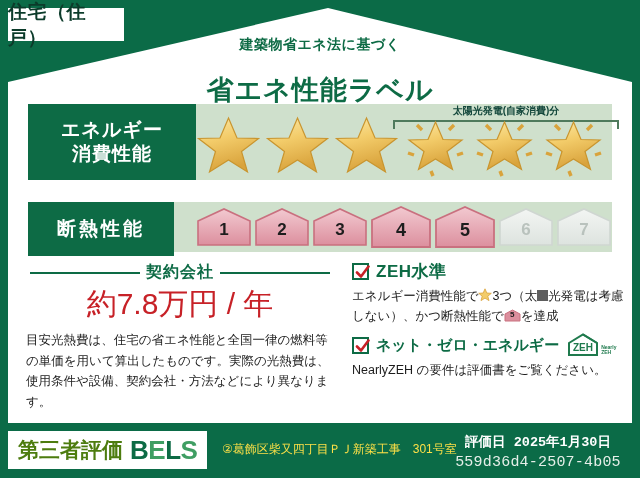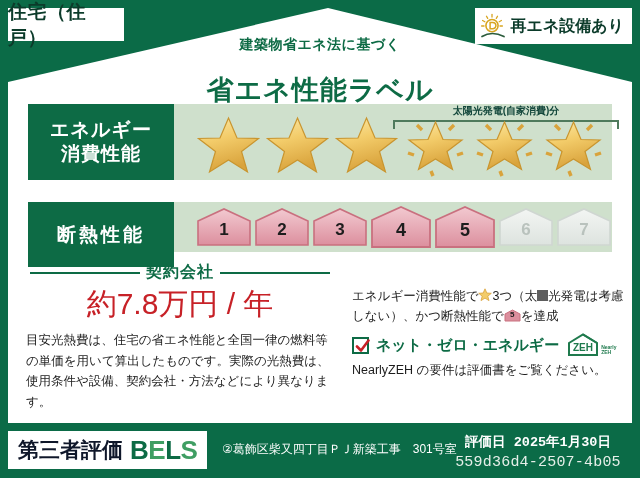--- a/index.html
+++ b/index.html
@@ -38,35 +38,35 @@
   .hdr .sub{font-size:14px;font-weight:bold;color:#0d6b45;letter-spacing:.5px;}
   .hdr .main{font-size:27px;font-weight:bold;color:#0d6b45;letter-spacing:1px;margin-top:18px;}
 
   
   .panel{position:absolute;background:#cfe0cc;}
   .lblbox{position:absolute;background:#0d6b45;color:#fff;display:flex;
           align-items:center;justify-content:center;text-align:center;
           font-weight:bold;line-height:1.25;letter-spacing:1px;}
 
   #energy-panel{left:28px;top:104px;width:584px;height:76px;}
-  #energy-label{left:28px;top:104px;width:146px;height:76px;font-size:19px;}
+  #energy-label{left:28px;top:104px;width:168px;height:76px;font-size:19px;}
   #stars-area{position:absolute;left:194px;top:104px;width:430px;height:76px;}
 
   .star-row{position:absolute;left:0;top:8px;width:430px;height:66px;display:flex;align-items:center;}
   .star{width:69px;height:64px;flex:0 0 69px;position:relative;}
   .star svg{display:block;width:69px;height:64px;}
 
   .solar-bracket{position:absolute;left:199px;top:16px;width:226px;height:9px;
     border:2px solid #4f7a5c;border-bottom:none;box-sizing:border-box;}
   .solar-cap{position:absolute;left:199px;top:0px;width:226px;text-align:center;
     font-size:10px;font-weight:bold;color:#12463a;letter-spacing:0px;}
 
   
   #insul-panel{left:28px;top:202px;width:584px;height:50px;}
-  #insul-label{left:28px;top:202px;width:146px;height:65px;font-size:19px;letter-spacing:3px;}
+  #insul-label{left:28px;top:202px;width:146px;height:54px;font-size:19px;letter-spacing:3px;}
   #grade-area{position:absolute;left:182px;top:202px;width:430px;height:50px;
               display:flex;align-items:center;padding-left:14px;box-sizing:border-box;}
   .grade{width:56px;height:40px;margin-right:2px;position:relative;flex:0 0 56px;}
   .grade svg{display:block;width:56px;height:40px;}
   .grade span{position:absolute;left:0;right:0;top:13px;text-align:center;
     font-size:17px;font-weight:bold;color:#1d1d1d;}
   .grade.off span{color:#b9c2bd;}
   .grade.big{width:62px;height:44px;flex:0 0 62px;}
   .grade.big svg{width:62px;height:44px;}
   .grade.big span{top:15px;font-size:18px;}
@@ -105,58 +105,39 @@
   #zeh2-body{position:absolute;left:352px;top:360px;width:272px;
      font-size:12.5px;color:#1d1d1d;line-height:1.6;}
 
   
   #col-div{position:absolute;left:341px;top:258px;width:2px;height:136px;background:#ffffff;}
 
   
   #bottom{position:absolute;left:0;bottom:0;width:640px;height:55px;background:#0b6b47;z-index:7;}
   #bels-box{position:absolute;left:8px;top:8px;height:38px;background:#fff;
      display:flex;align-items:center;padding:0 10px;gap:7px;}
-  #bels-box .jp{font-size:21px;font-weight:bold;color:#0f172a;letter-spacing:0px;}
+  #bels-box .jp{font-size:21px;font-weight:bold;color:#4d7c0f;letter-spacing:0px;}
   #bels-box .en{font-size:26px;font-weight:bold;letter-spacing:-.5px;}
   #bels-box .en i{font-style:normal;}
-  #addr{position:absolute;left:222px;top:18px;font-size:12px;color:#ffffff;letter-spacing:0px;}
+  #addr{position:absolute;left:222px;top:18px;font-size:12px;color:#fde047;letter-spacing:0px;}
   #eval{position:absolute;right:12px;top:10px;text-align:center;width:180px;font-family:Liberation Mono, monospace;}
   #eval .d{font-size:13.5px;font-weight:bold;color:#ffffff;}
   #eval .id{font-size:15px;color:#e6efe9;margin-top:3px;letter-spacing:.2px;}
 </style>
 </head>
 <body>
 
 <div id="root">
 
   <div class="roof"></div>
 
   <div class="tag-jutaku">
     <span>住宅（住戸）</span>
   </div>
 
-  <div class="tag-saiene">
-    <span>
-      <svg class="sun-ico" viewBox="0 0 28 26">
-        <g stroke="#d8a520" stroke-width="1.3" stroke-linecap="round">
-          <line x1="13" y1="1.5" x2="13" y2="4"></line>
-          <line x1="7.5" y1="3.2" x2="8.7" y2="5.4"></line>
-          <line x1="18.5" y1="3.2" x2="17.3" y2="5.4"></line>
-          <line x1="3.6" y1="7.5" x2="5.8" y2="8.7"></line>
-          <line x1="22.4" y1="7.5" x2="20.2" y2="8.7"></line>
-          <line x1="2.6" y1="13" x2="5" y2="13"></line>
-          <line x1="23.4" y1="13" x2="21" y2="13"></line>
-        </g>
-        <circle cx="13" cy="12.6" r="6.1" fill="none" stroke="#d8a520" stroke-width="1.6"></circle>
-        <path d="M11.1 9.4 h2.6 a3.2 3.2 0 0 1 0 6.4 h-2.6 z M11.1 9.4 v6.4" fill="none" stroke="#d8a520" stroke-width="1.5"></path>
-        <path d="M3 23.5 q10 -6 22 0" fill="none" stroke="#2b5c3c" stroke-width="1.7" stroke-linecap="round"></path>
-      </svg>
-    </span>
-    <span class="label">再エネ設備あり</span>
-  </div>
 
   <div class="hdr">
     <div class="sub">建築物省エネ法に基づく</div>
     <div class="main">省エネ性能ラベル</div>
   </div>
 
   <div class="panel" id="energy-panel"></div>
   <div class="lblbox" id="energy-label">
     <div>
       <div>エネルギー</div>
@@ -293,20 +274,28 @@
   <div id="cost-head">
     <div class="line"></div>
     <div class="txt">契約会社</div>
     <div class="line"></div>
   </div>
   <div id="cost-value">約7.8万円 / 年</div>
   <div id="cost-note">目安光熱費は、住宅の省エネ性能と全国一律の燃料等の単価を用いて算出したものです。実際の光熱費は、使用条件や設備、契約会社・方法などにより異なります。</div>
 
   <div id="col-div"></div>
 
+  <div id="zeh1-head">
+    <span class="chk">
+      <svg viewBox="0 0 15 15">
+          <path d="M2 7.5 L6 11.5 L13.5 1.5" fill="none" stroke="#c72127" stroke-width="2.6" stroke-linecap="round" stroke-linejoin="round"></path>
+        </svg>
+    </span>
+    <span class="t">ZEH水準</span>
+  </div>
   <div id="zeh1-body"><span>エネルギー消費性能で</span><span class="inline-star"><svg viewBox="0 0 14 14">
           <polygon points="7,0.8 8.8,5 13.3,5.3 9.8,8.2 11,12.6 7,10.1 3,12.6 4.2,8.2 0.7,5.3 5.2,5" fill="#f3cc6a" stroke="#d9a33c" stroke-width="0.8"></polygon>
         </svg></span><span>3つ（太</span><span class="redact"></span><span>光発電は考慮しない）、かつ断熱性能で</span><span class="mini-grade"><svg viewBox="0 0 17 13">
           <polygon points="1,5 8.5,1 16,5 16,12 1,12" fill="#dc8f9e" stroke="#c9707f" stroke-width="1"></polygon>
         </svg><b>5</b></span><span>を達成</span></div>
 
   <div id="zeh2-head">
     <span class="chk">
       <svg viewBox="0 0 15 15">
           <path d="M2 7.5 L6 11.5 L13.5 1.5" fill="none" stroke="#c72127" stroke-width="2.6" stroke-linecap="round" stroke-linejoin="round"></path>

